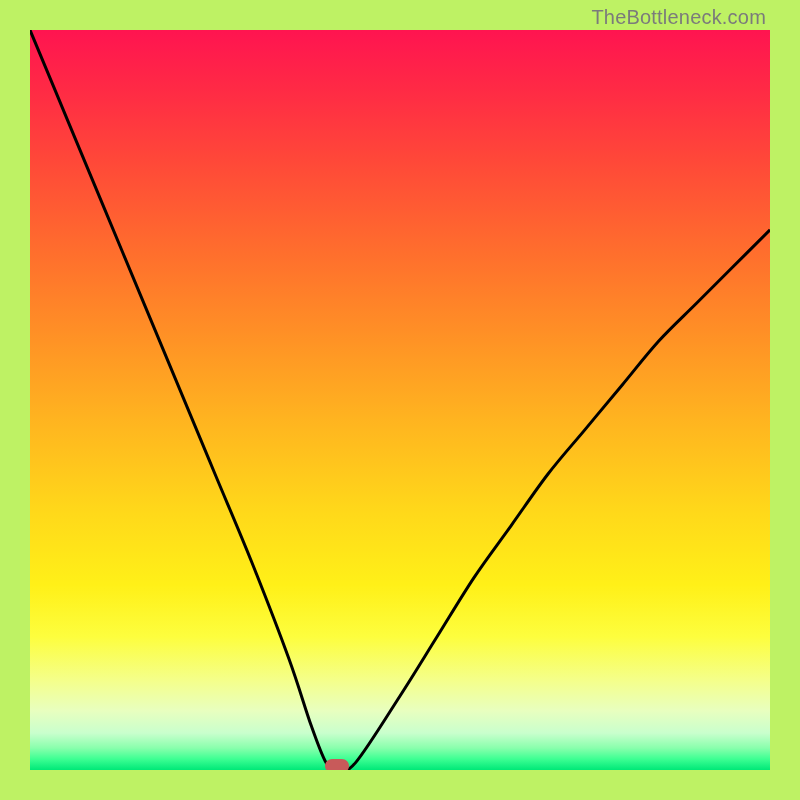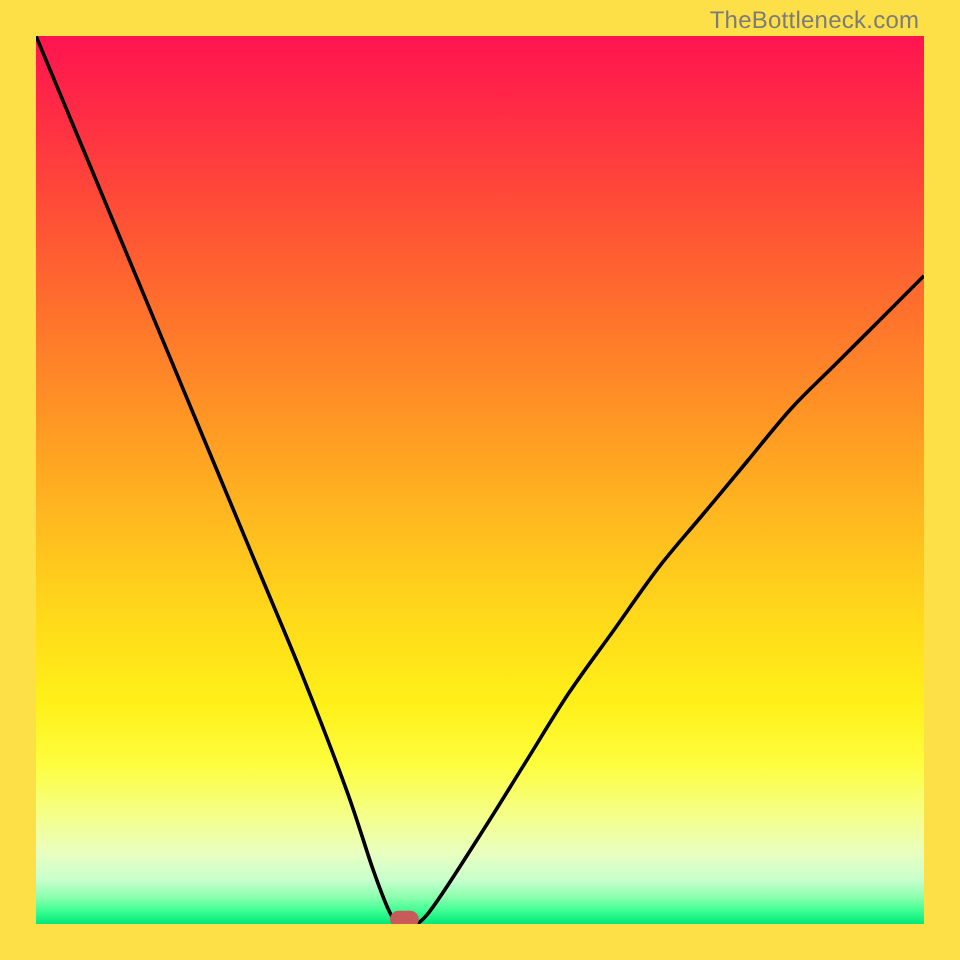--- a/index.html
+++ b/index.html
@@ -8,21 +8,21 @@
     height: 800px;
     background: #000;
     position: relative;
     font-family: Arial, sans-serif;
     overflow: hidden;
   }
   .frame {
     position: absolute;
     top: 0; left: 0;
     width: 800px; height: 800px;
-    background: #fde047;
+    background: #bef264;
   }
   .plot-area {
     position: absolute;
     top: 30px;
     left: 30px;
     width: 740px;
     height: 740px;
     overflow: hidden;
   }
   .gradient {

